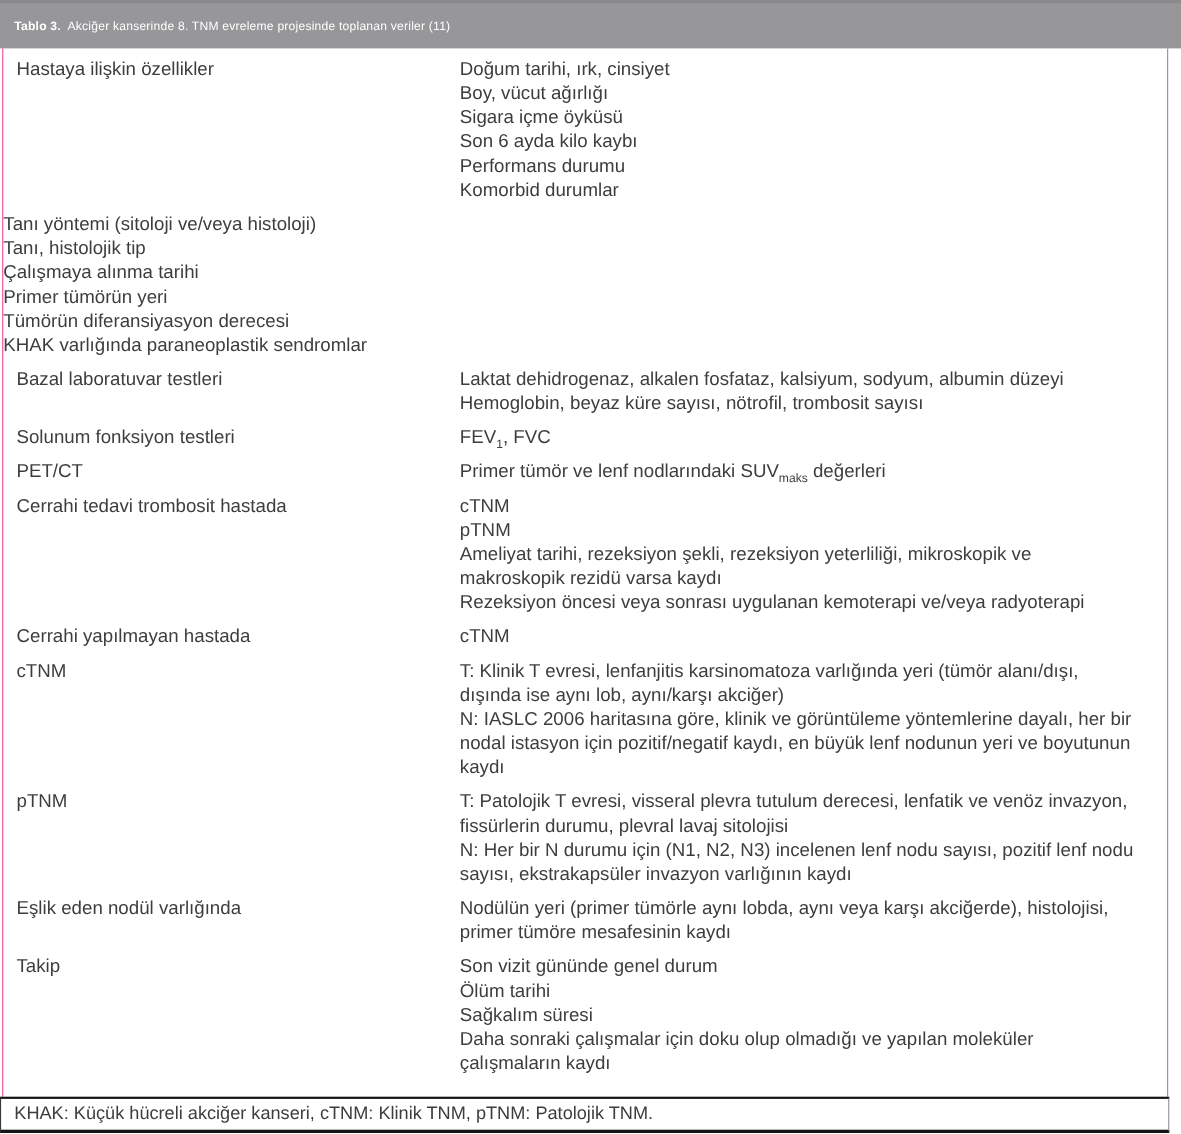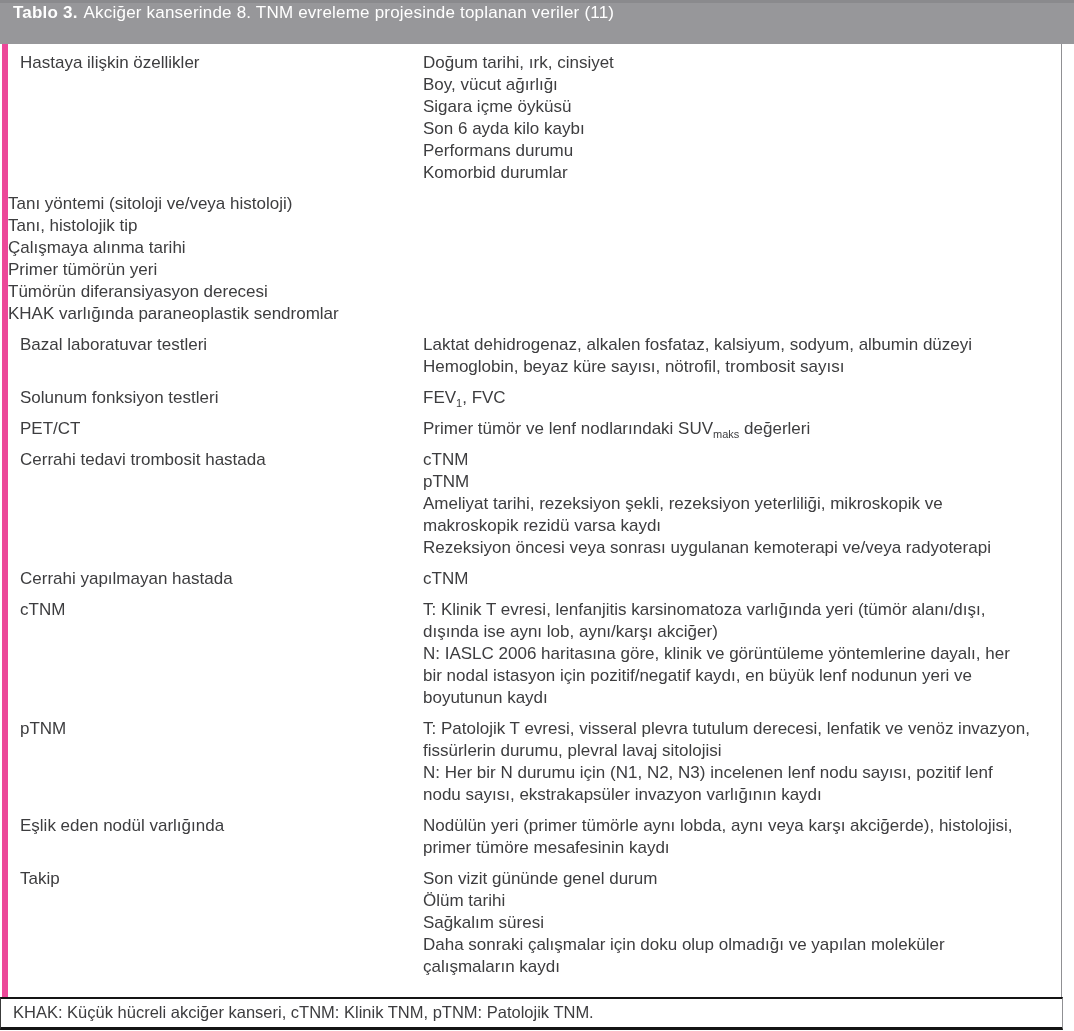--- a/index.html
+++ b/index.html
@@ -15,34 +15,35 @@
     background: #ffffff;
     overflow: hidden;
   }
   .table-header {
     box-sizing: border-box;
     width: 1074px;
     height: 44px;
     background: #97979a;
     border-top: 3px solid #8a8a8d;
     color: #ffffff;
-    font-size: 17px;
+    font-size: 11px;
     display: flex;
+    align-items: center;
     padding-left: 13px;
     letter-spacing: 0.2px;
   }
   .table-header .title-bold {
     font-weight: bold;
     margin-right: 6px;
   }
   .table-body {
     box-sizing: border-box;
     width: 1060px;
     margin-left: 2px;
-    border-left: 6px solid #ec4899;
+    border-left: 1px solid #ec4899;
     border-right: 1px solid #909093;
     padding: 8px 0 4px 0;
     min-height: 953px;
   }
   .row {
     display: flex;
     margin-bottom: 9px;
     color: #3d3d3f;
     font-size: 17px;
     line-height: 22px;

